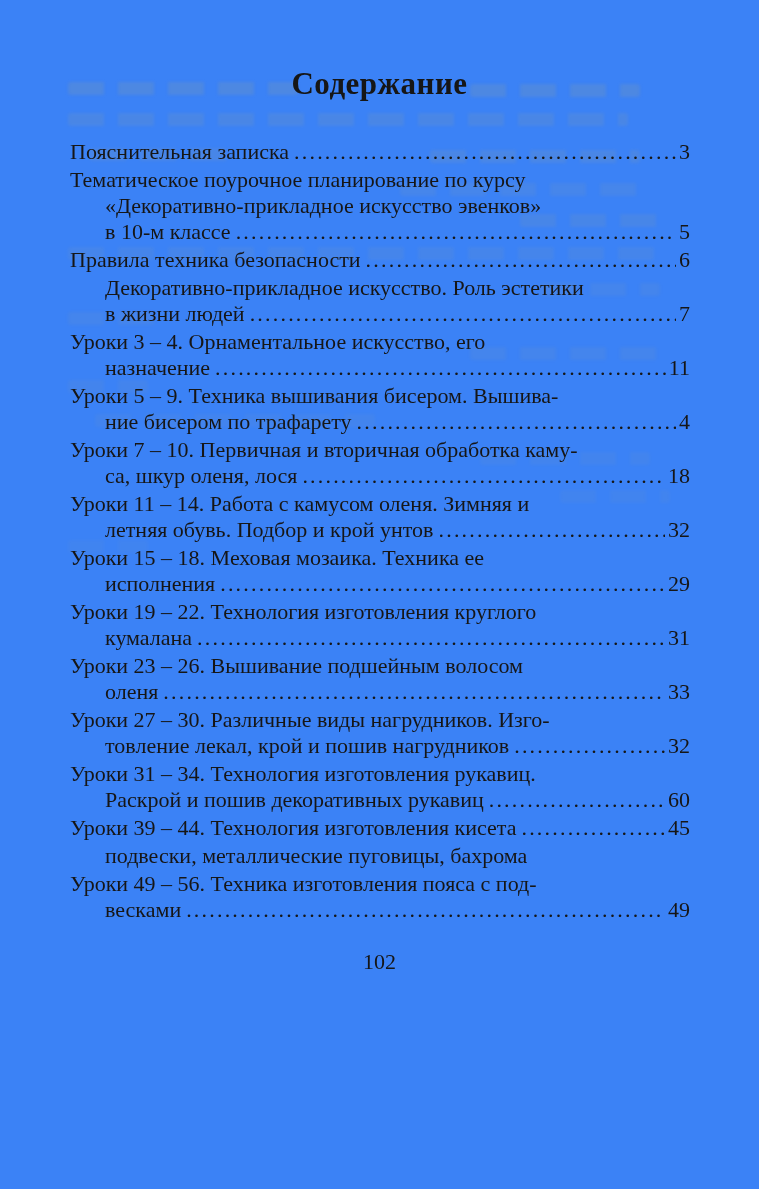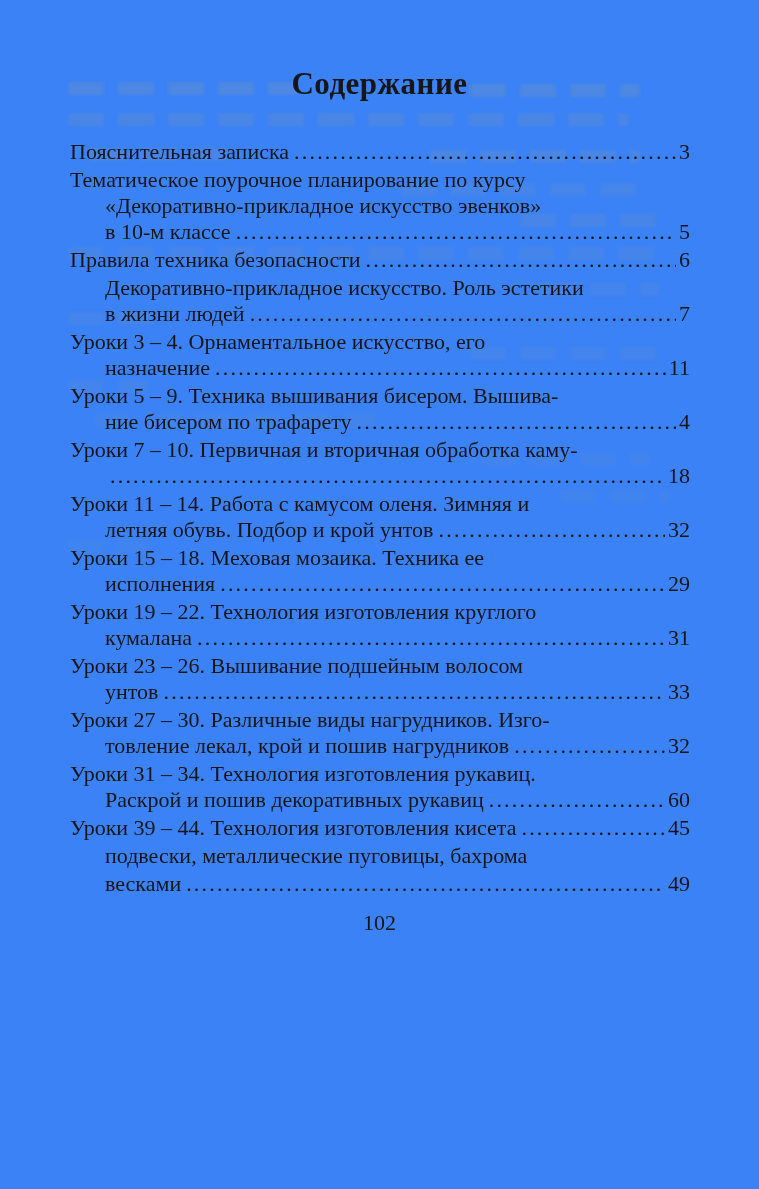--- a/index.html
+++ b/index.html
@@ -69,21 +69,21 @@
     font-size: 22px;
   }
   .pnum {
     flex: 0 0 auto;
     text-align: right;
   }
   .folio {
     position: relative;
     text-align: center;
     font-size: 22px;
-    margin-top: 13px;
+    margin-top: 26px;
   }
 </style>
 </head>
 <body>
 
 <div class="page">
 
   <i class="bleed" style="top:82px;  left:68px;  width:230px;"></i>
   <i class="bleed" style="top:84px;  left:470px; width:170px;"></i>
   <i class="bleed" style="top:113px; left:68px;  width:560px; opacity:.8;"></i>
@@ -165,20 +165,21 @@
           <span class="leader"></span>
           <span class="pnum">4</span>
         </div>
       </div>
 
   <div class="entry">
         <div class="line">
           <span class="txt">Уроки 7 – 10. Первичная и вторичная обработка каму-</span>
         </div>
         <div class="line cont">
+          <span class="txt">са, шкур оленя, лося</span>
           <span class="leader"></span>
           <span class="pnum">18</span>
         </div>
       </div>
 
   <div class="entry">
         <div class="line">
           <span class="txt">Уроки 11 – 14. Работа с камусом оленя. Зимняя и</span>
         </div>
         <div class="line cont">
@@ -208,21 +209,21 @@
           <span class="leader"></span>
           <span class="pnum">31</span>
         </div>
       </div>
 
   <div class="entry">
         <div class="line">
           <span class="txt">Уроки 23 – 26. Вышивание подшейным волосом</span>
         </div>
         <div class="line cont">
-          <span class="txt">унтов</span>
+          <span class="txt">оленя</span>
           <span class="leader"></span>
           <span class="pnum">33</span>
         </div>
       </div>
 
   <div class="entry">
         <div class="line">
           <span class="txt">Уроки 27 – 30. Различные виды нагрудников. Изго-</span>
         </div>
         <div class="line cont">
@@ -252,20 +253,23 @@
         </div>
       </div>
 
   <div class="entry">
         <div class="line cont">
           <span class="txt">подвески, металлические пуговицы, бахрома</span>
         </div>
       </div>
 
   <div class="entry">
+        <div class="line">
+          <span class="txt">Уроки 49 – 56. Техника изготовления пояса с под-</span>
+        </div>
         <div class="line cont">
           <span class="txt">весками</span>
           <span class="leader"></span>
           <span class="pnum">49</span>
         </div>
       </div>
 </div>
 
   <div class="folio">102</div>
 </div>

